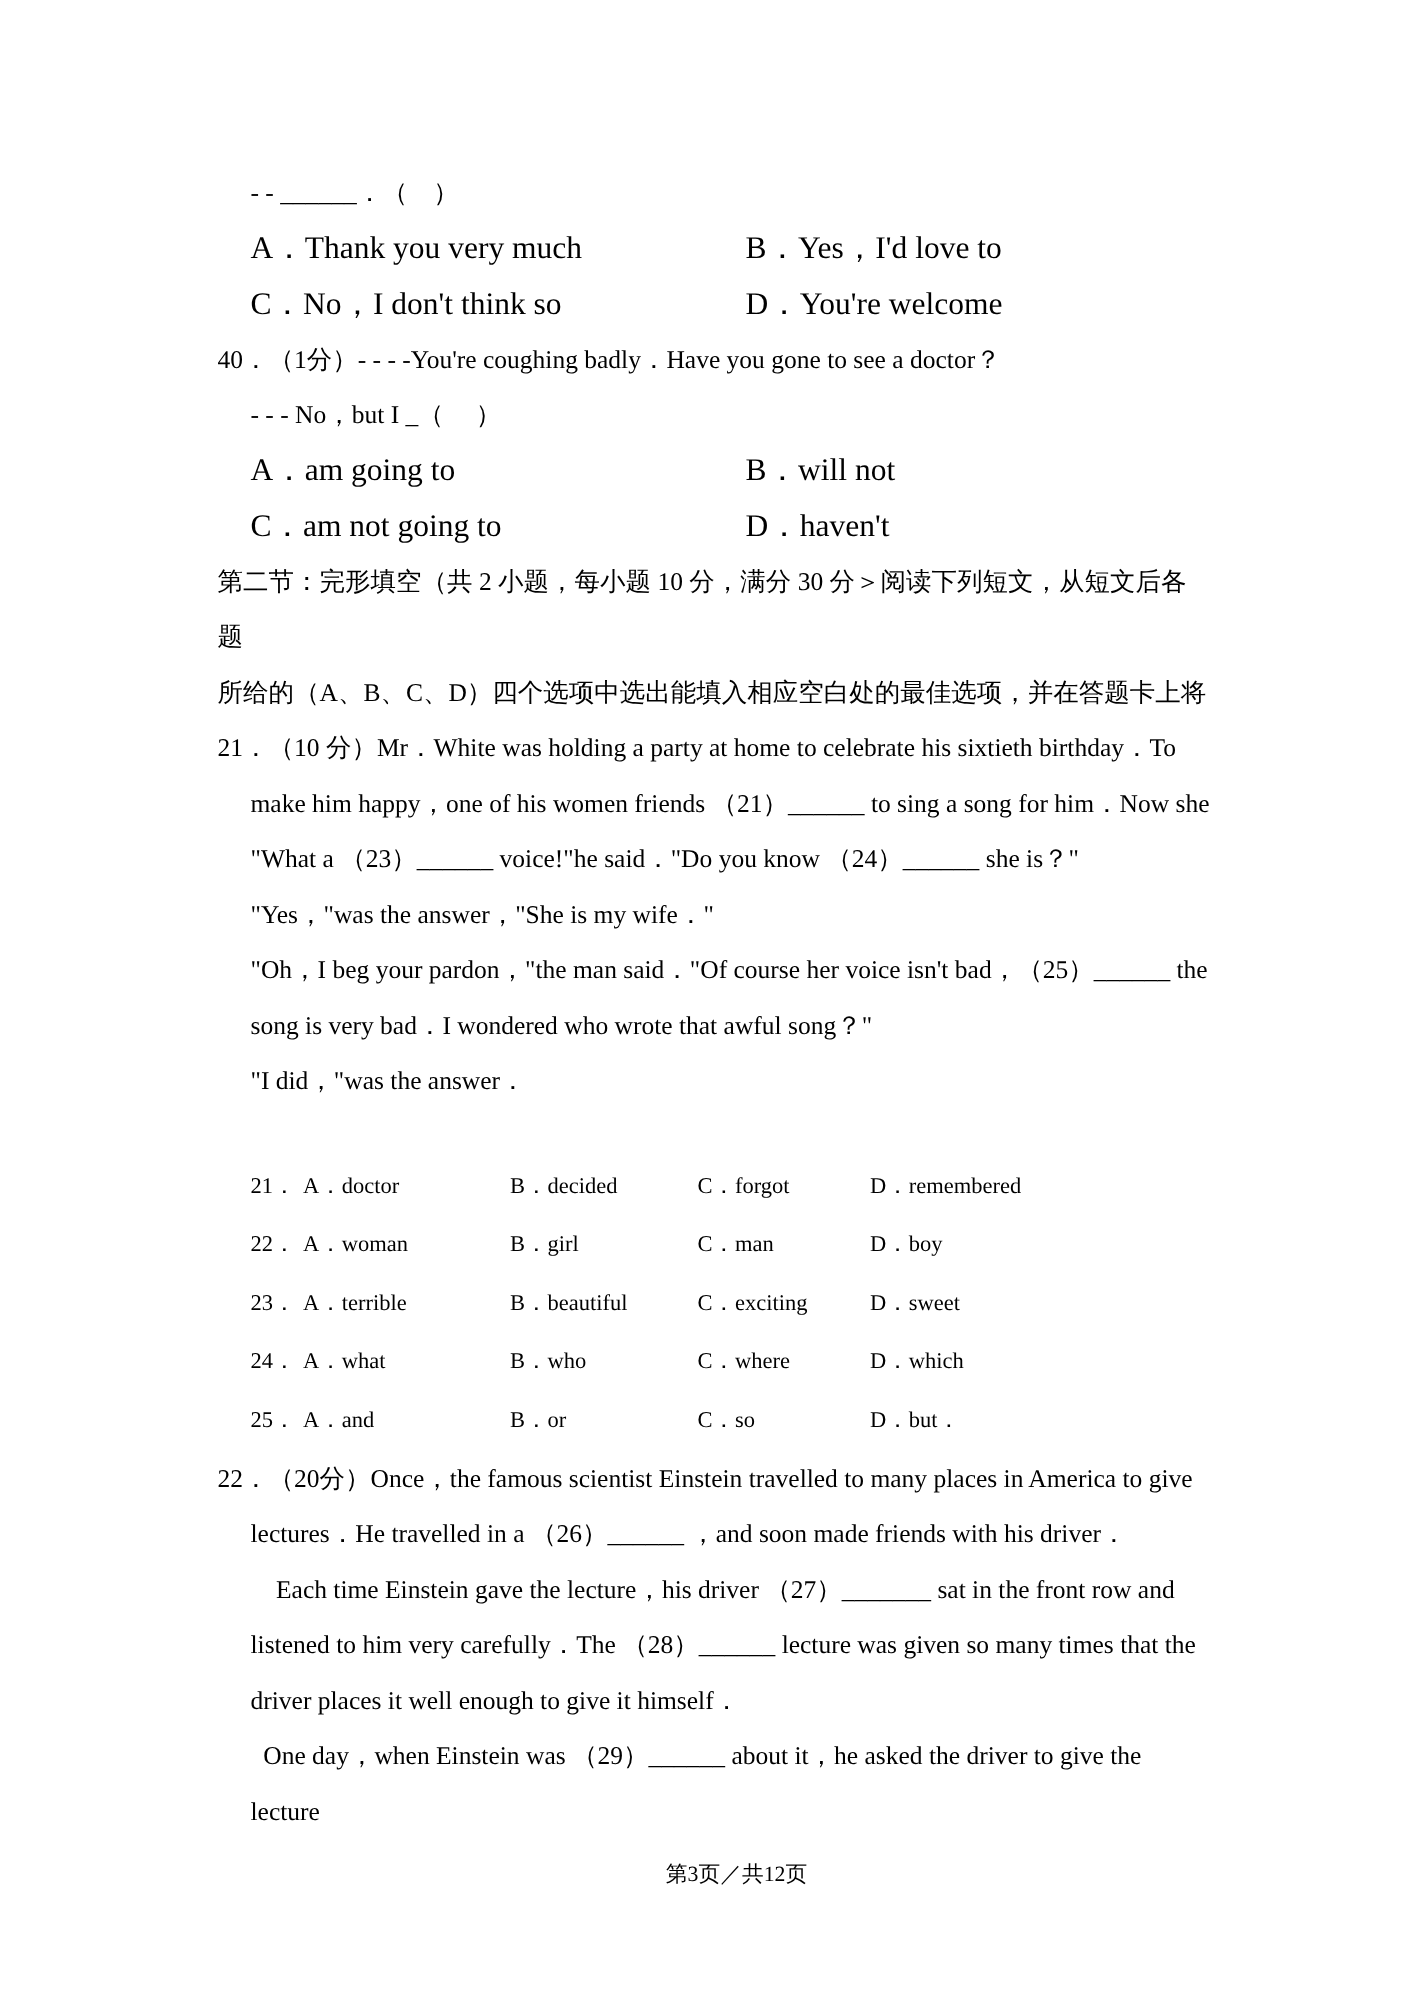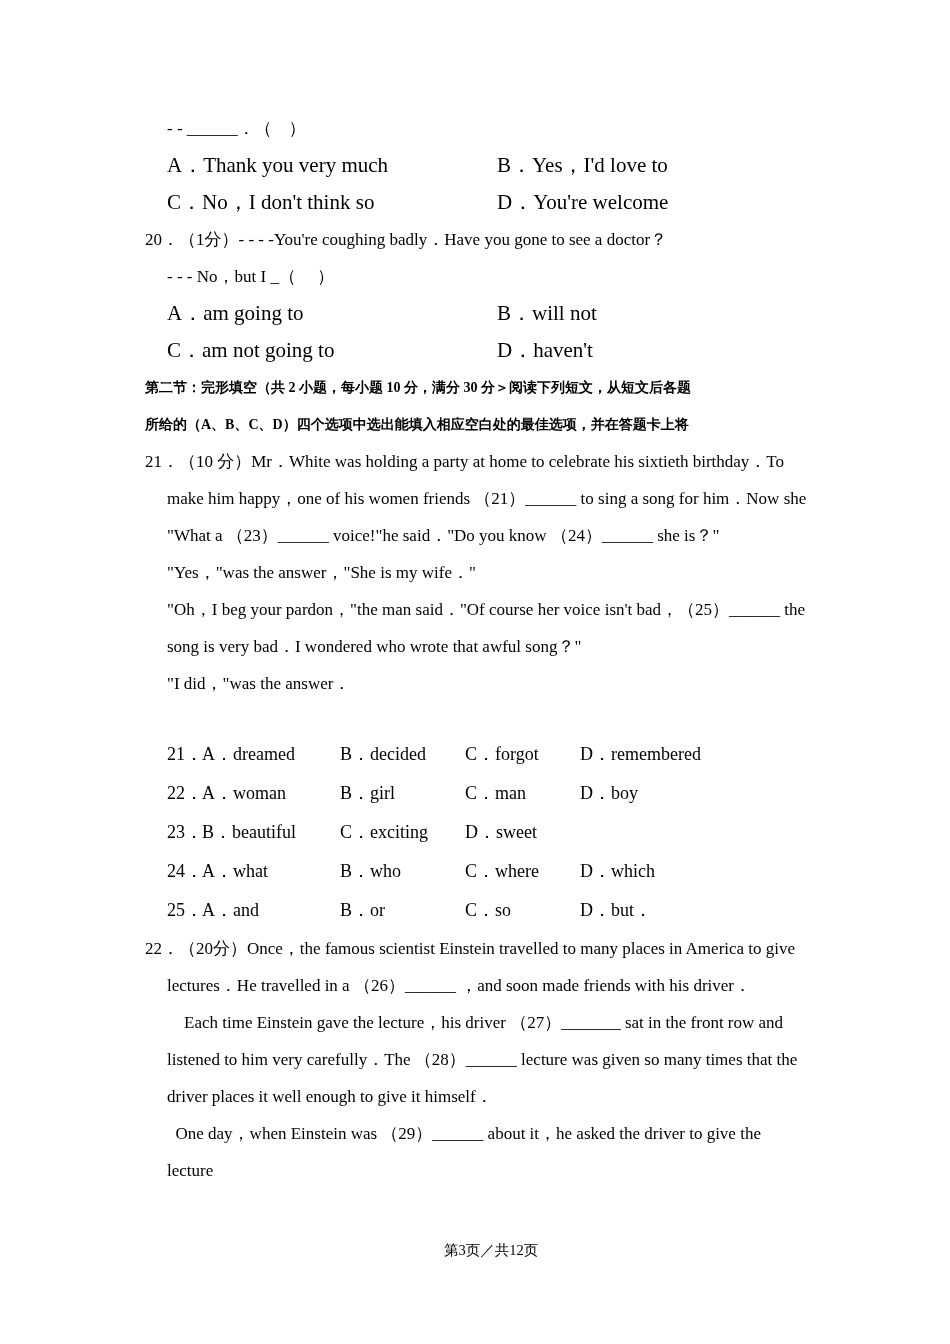--- a/index.html
+++ b/index.html
@@ -24,33 +24,33 @@
     width: 662px;
   }
   .line {
     font-size: 17px;
     line-height: 37px;
     white-space: pre-wrap;
     text-align: left;
   }
   .indent-0 { padding-left: 0; }
   .indent-1 { padding-left: 22px; }
-  .bold { font-weight: bold; font-size: 14px; }
+  .bold { font-weight: normal; font-size: 17px; }
   .pair-row {
     display: grid;
     grid-template-columns: 330px auto;
     padding-left: 22px;
     font-size: 21px;
     line-height: 37px;
   }
   .opts-row {
     display: grid;
     grid-template-columns: 35px 138px 125px 115px auto;
     padding-left: 22px;
-    font-size: 18px;
+    font-size: 15px;
     line-height: 39px;
   }
   .spacer { height: 33px; }
   .footer {
     position: absolute;
     top: 1240px;
     left: 16px;
     width: 100%;
     text-align: center;
     font-size: 14.5px;
@@ -64,21 +64,21 @@
   <div class="doc">
       <div class="line indent-1">- - ______．（    ）</div>
       <div class="pair-row">
         <span>A．Thank you very much</span>
         <span>B．Yes，I'd love to</span>
       </div>
       <div class="pair-row">
         <span>C．No，I don't think so</span>
         <span>D．You're welcome</span>
       </div>
-      <div class="line indent-0">20．（1分）- - - -You're coughing badly．Have you gone to see a doctor？</div>
+      <div class="line indent-0">40．（1分）- - - -You're coughing badly．Have you gone to see a doctor？</div>
       <div class="line indent-1">- - - No，but I _（     ）</div>
       <div class="pair-row">
         <span>A．am going to</span>
         <span>B．will not</span>
       </div>
       <div class="pair-row">
         <span>C．am not going to</span>
         <span>D．haven't</span>
       </div>
       <div class="line indent-0 bold">第二节：完形填空（共 2 小题，每小题 10 分，满分 30 分＞阅读下列短文，从短文后各题</div>
@@ -86,34 +86,35 @@
       <div class="line indent-0">21．（10 分）Mr．White was holding a party at home to celebrate his sixtieth birthday．To</div>
       <div class="line indent-1">make him happy，one of his women friends （21）______ to sing a song for him．Now she</div>
       <div class="line indent-1">"What a （23）______ voice!"he said．"Do you know （24）______ she is？"</div>
       <div class="line indent-1">"Yes，"was the answer，"She is my wife．"</div>
       <div class="line indent-1">"Oh，I beg your pardon，"the man said．"Of course her voice isn't bad，（25）______ the</div>
       <div class="line indent-1">song is very bad．I wondered who wrote that awful song？"</div>
       <div class="line indent-1">"I did，"was the answer．</div>
       <div class="spacer"></div>
       <div class="opts-row">
         <span>21．</span>
-        <span>A．dreamed</span>
+        <span>A．doctor</span>
         <span>B．decided</span>
         <span>C．forgot</span>
         <span>D．remembered</span>
       </div>
       <div class="opts-row">
         <span>22．</span>
         <span>A．woman</span>
         <span>B．girl</span>
         <span>C．man</span>
         <span>D．boy</span>
       </div>
       <div class="opts-row">
         <span>23．</span>
+        <span>A．terrible</span>
         <span>B．beautiful</span>
         <span>C．exciting</span>
         <span>D．sweet</span>
       </div>
       <div class="opts-row">
         <span>24．</span>
         <span>A．what</span>
         <span>B．who</span>
         <span>C．where</span>
         <span>D．which</span>

